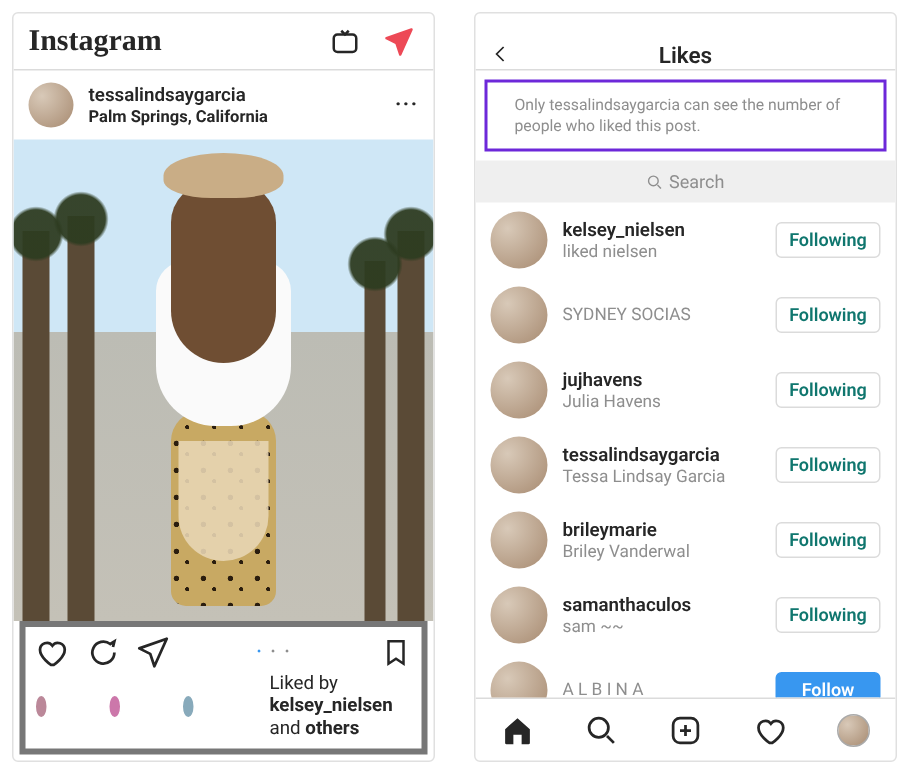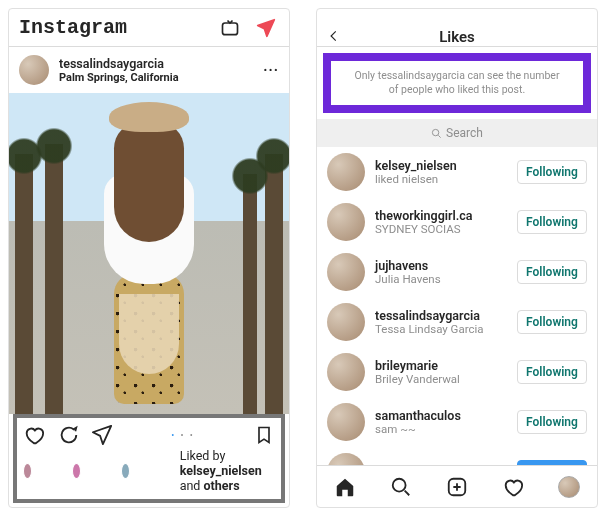--- a/index.html
+++ b/index.html
@@ -26,21 +26,21 @@
 
   
   .feed-header {
     height: 38px;
     display: flex;
     align-items: center;
     padding: 0 12px 0 10px;
     border-bottom: 1px solid #dbdbdb;
   }
   .ig-logo {
-    font-family: Liberation Mono, monospace;
+    font-family: Liberation Serif, serif;
     font-weight: 600;
     font-size: 20px;
   }
   .feed-header .spacer { flex: 1; }
   .hdr-icon { width: 22px; height: 22px; margin-left: 14px; display:flex; align-items:center; justify-content:center; }
 
   .post-head {
     display: flex;
     align-items: center;
     padding: 8px 10px;
@@ -108,23 +108,22 @@
   
   .likes-header {
     height: 38px;
     border-bottom: 1px solid #dbdbdb;
     display:flex; align-items:flex-end; justify-content:center; position:relative;
     font-weight:600; font-size:15px;
   }
   .likes-header .back { position:absolute; left:10px; font-size:22px; font-weight:400; }
   .notice-wrap { padding: 6px; }
   .notice {
-    border: 8px solid #6d28d9;
+    border: 2px solid #6d28d9;
     padding: 8px 18px;
-    text-align:center;
     font-size:10.5px;
     color:#8e8e8e;
     line-height:1.35;
   }
   .search-row {
     background:#efefef;
     color:#8e8e8e;
     font-size:12px;
     display:flex; align-items:center; justify-content:center; gap:4px;
     height:28px;
@@ -262,21 +261,20 @@
         <div class="avatar"></div>
         <div class="names">
           <div class="u">kelsey_nielsen</div>
           <div class="d">liked nielsen</div>
         </div>
         <div class="follow-btn">Following</div>
       </div>
       <div class="liker">
         <div class="avatar ring"></div>
         <div class="names">
-          <div class="u">theworkinggirl.ca</div>
           <div class="d">SYDNEY SOCIAS</div>
         </div>
         <div class="follow-btn">Following</div>
       </div>
       <div class="liker">
         <div class="avatar ring"></div>
         <div class="names">
           <div class="u">jujhavens</div>
           <div class="d">Julia Havens</div>
         </div>

